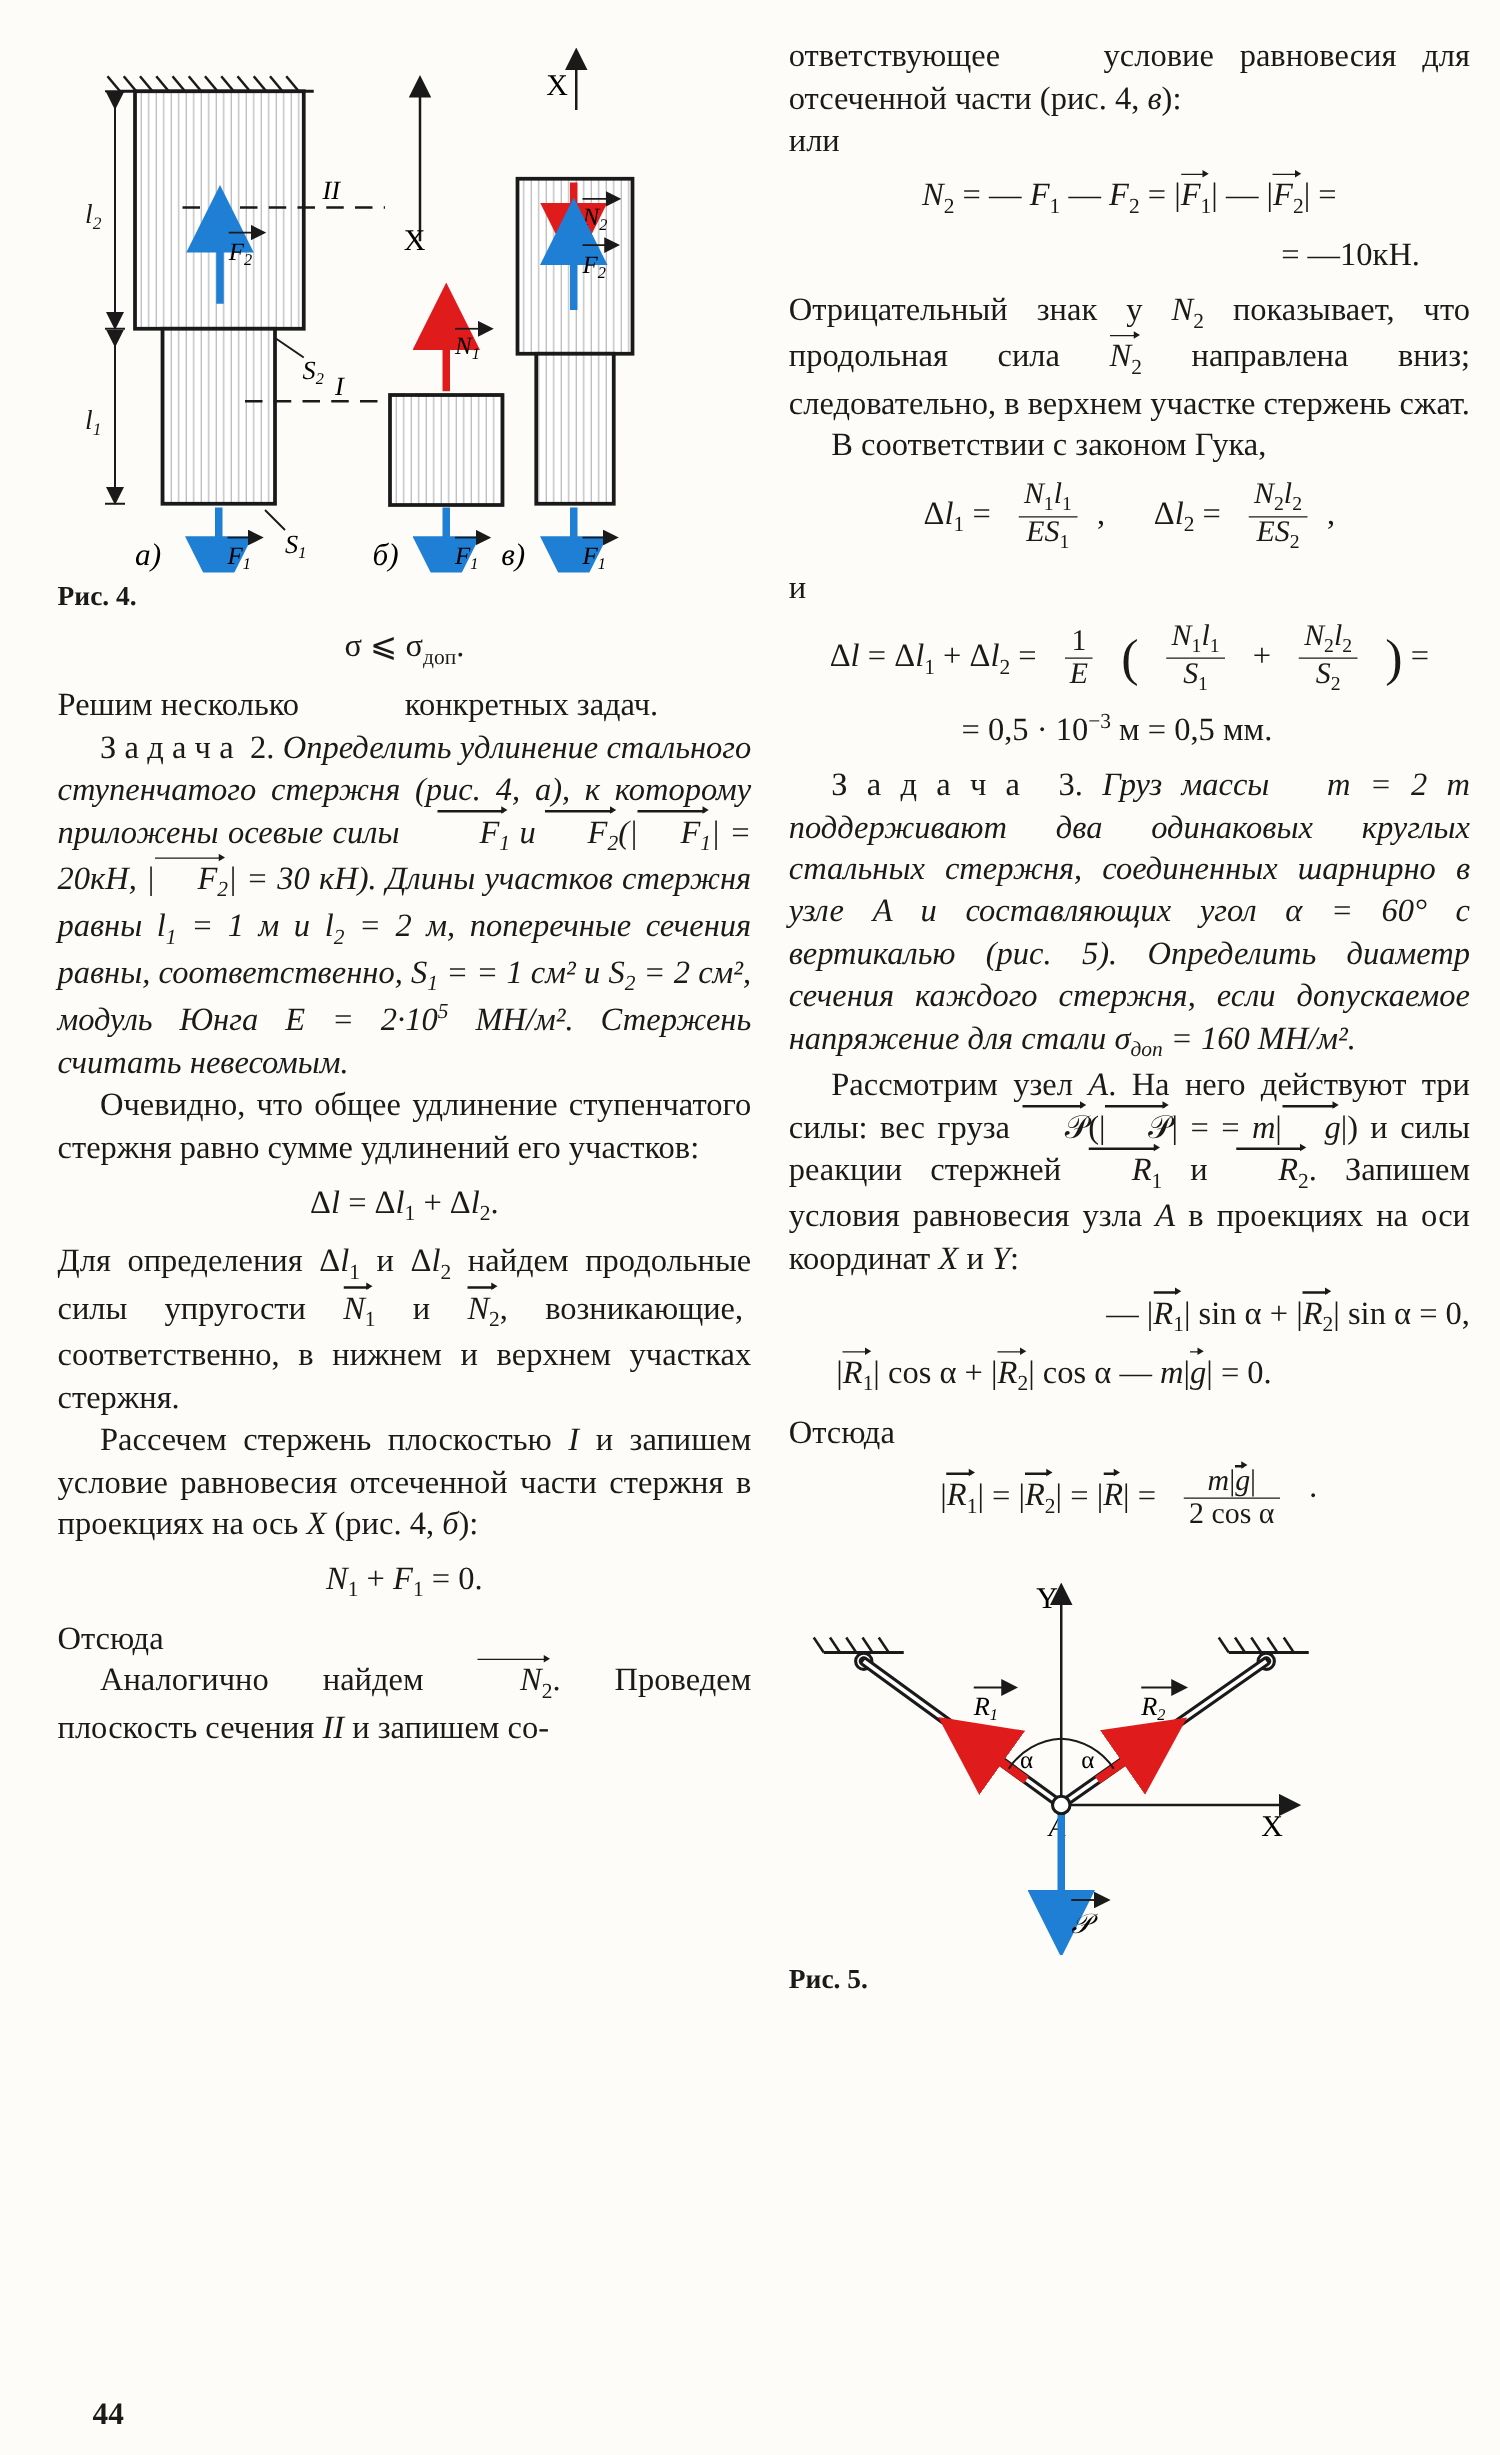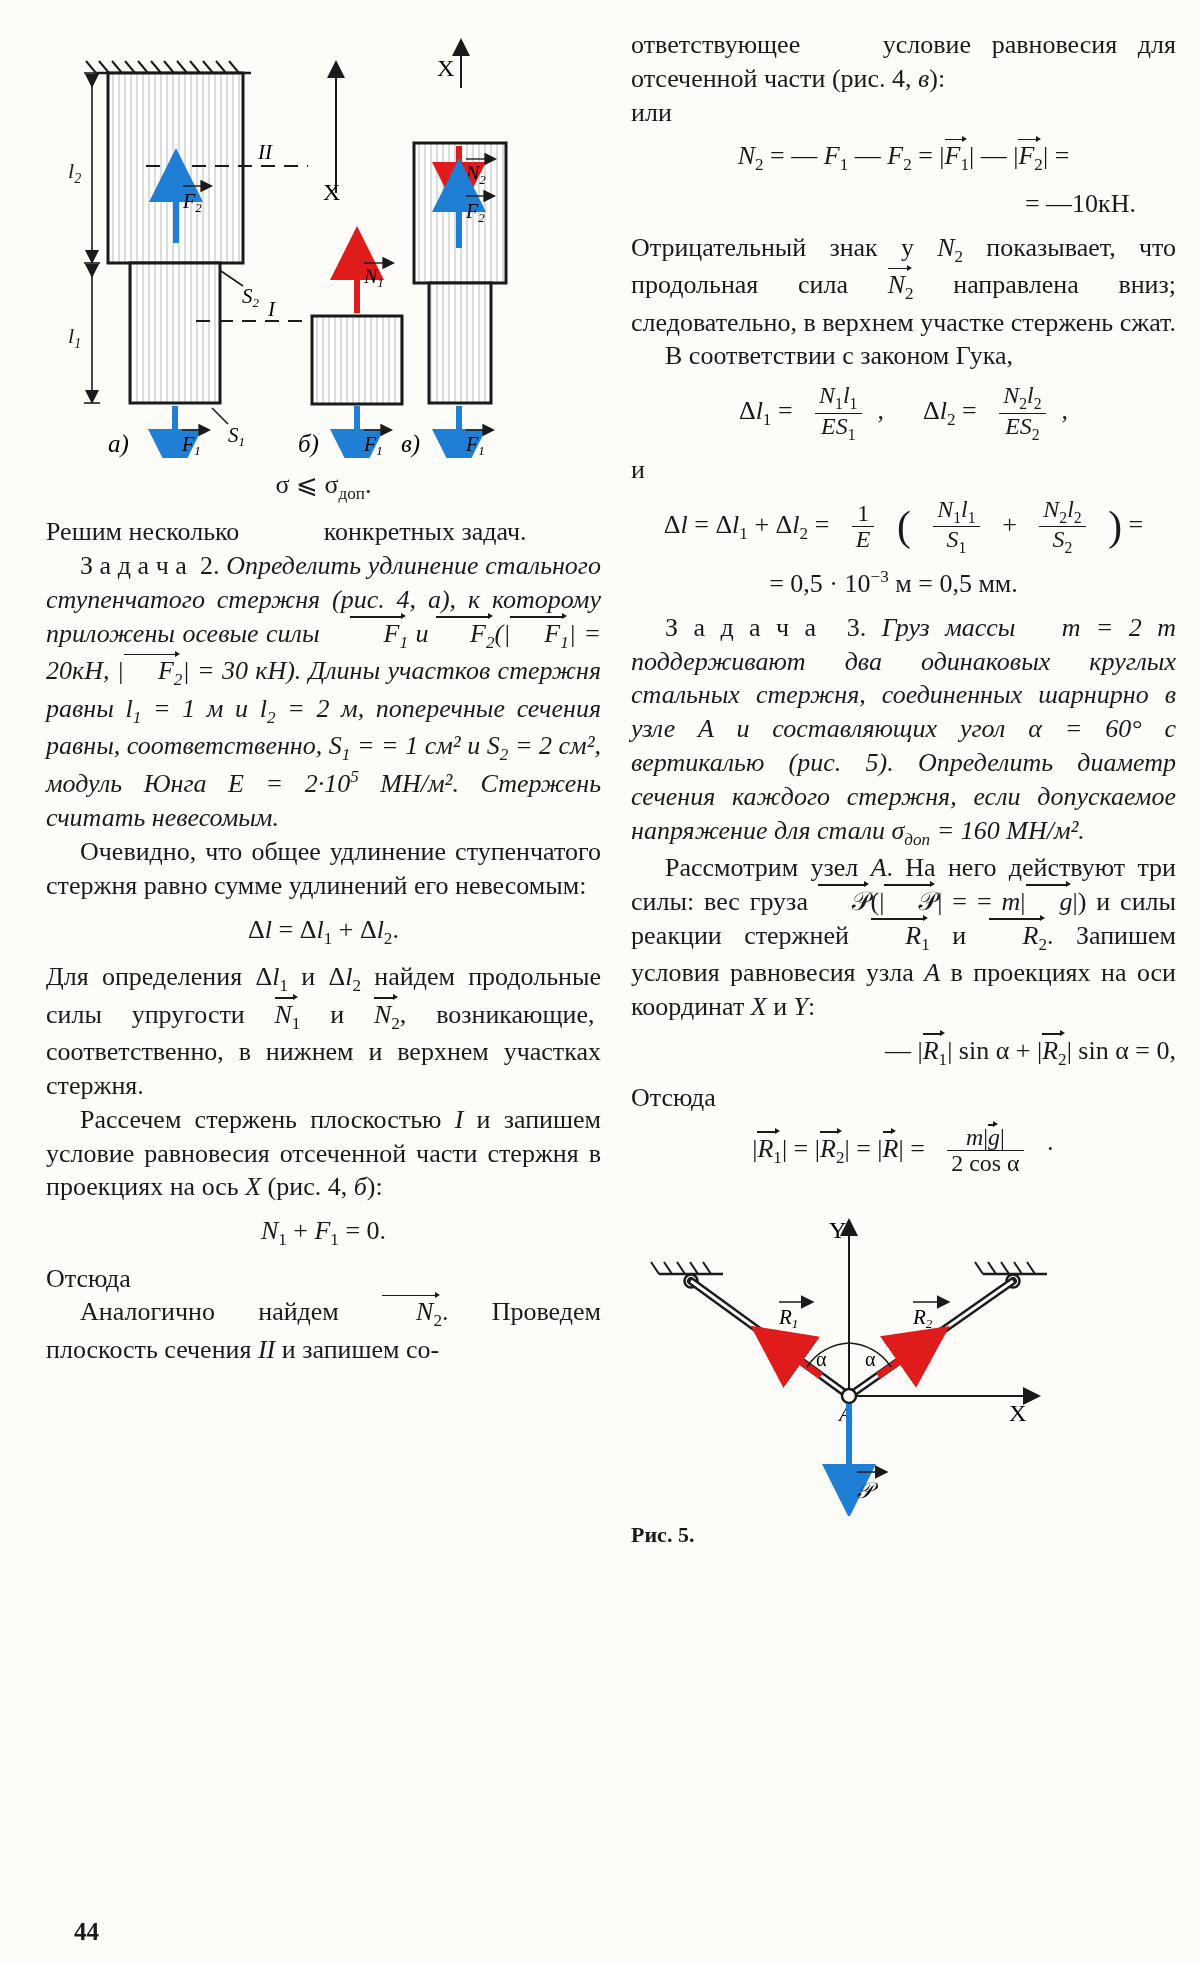--- a/index.html
+++ b/index.html
@@ -195,34 +195,35 @@
           <line x1="413" y1="220" x2="413" y2="160" stroke="#1f7fd4" stroke-width="6" marker-end="url(#arrB)"></line>
           <text x="420" y="190" font-size="20" font-style="italic" font-family="Liberation Serif, serif">F<tspan font-size="13" dy="4">2</tspan></text>
           <line x1="420" y1="168" x2="443" y2="168" stroke="#1a1a1a" stroke-width="1.4" marker-end="url(#arrK)"></line>
 
           <line x1="413" y1="378" x2="413" y2="425" stroke="#1f7fd4" stroke-width="6" marker-end="url(#arrB)"></line>
           <text x="420" y="423" font-size="20" font-style="italic" font-family="Liberation Serif, serif">F<tspan font-size="13" dy="4">1</tspan></text>
           <line x1="420" y1="402" x2="442" y2="402" stroke="#1a1a1a" stroke-width="1.4" marker-end="url(#arrK)"></line>
 
           <text x="355" y="424" font-size="25" font-style="italic" font-family="Liberation Serif, serif">в)</text>
         </svg>
+        <figcaption class="fig-caption">Рис. 4.</figcaption>
       </figure>
 
       <p class="formula">σ ⩽ σ<sub>доп</sub>.</p>
       <p>Решим несколько&nbsp;&nbsp;&nbsp;&nbsp;&nbsp;&nbsp;&nbsp;&nbsp;&nbsp;&nbsp;&nbsp;&nbsp; конкретных задач.</p>
       <p class="ind">
         <span>З а д а ч а&nbsp; 2.</span>
         <span class="ital">
           Определить удлинение стального ступенчатого стержня (рис. 4, а), к которому приложены осевые силы&nbsp;&nbsp;&nbsp;
           <span class="vecwrap">F<sub>1</sub><span class="arr"></span></span> и
           <span class="vecwrap">F<sub>2</sub><span class="arr"></span></span>(|<span class="vecwrap">F<sub>1</sub><span class="arr"></span></span>| = 20кН,
           |<span class="vecwrap">F<sub>2</sub><span class="arr"></span></span>| = 30 кН). Длины участков стержня равны l<sub>1</sub> = 1 м и l<sub>2</sub> = 2 м, поперечные сечения равны, соответственно, S<sub>1</sub> = = 1 см² и S<sub>2</sub> = 2 см², модуль Юнга E = 2·10<sup>5</sup> МН/м². Стержень считать невесомым.
         </span>
       </p>
-      <p class="ind">Очевидно, что общее удлинение ступенчатого стержня равно сумме удлинений его невесомым:</p>
+      <p class="ind">Очевидно, что общее удлинение ступенчатого стержня равно сумме удлинений его участков:</p>
       <p class="formula">Δ<span class="ital">l</span> = Δ<span class="ital">l</span><sub>1</sub> + Δ<span class="ital">l</span><sub>2</sub>.</p>
       <p>
         Для определения Δ<span class="ital">l</span><sub>1</sub> и Δ<span class="ital">l</span><sub>2</sub> найдем продольные силы упругости
         <span class="vecwrap"><span class="ital">N</span><sub>1</sub><span class="arr"></span></span> и
         <span class="vecwrap"><span class="ital">N</span><sub>2</sub><span class="arr"></span></span>, возникающие,&nbsp; соответственно, в нижнем и верхнем участках стержня.
       </p>
       <p class="ind">Рассечем стержень плоскостью <span class="ital">I</span> и запишем условие равновесия отсеченной части стержня в проекциях на ось <span class="ital">X</span> (рис. 4, <span class="ital">б</span>):</p>
       <p class="formula"><span class="ital">N</span><sub>1</sub> + <span class="ital">F</span><sub>1</sub> = 0.</p>
       <p>Отсюда</p>
       <p class="ind">
@@ -265,20 +266,23 @@
         <span>З а д а ч а&nbsp; 3.</span>
         <span class="ital">
           Груз массы&nbsp;&nbsp; m = 2 т поддерживают два одинаковых круглых стальных стержня, соединенных шарнирно в узле A и составляющих угол α = 60° с вертикалью (рис. 5). Определить диаметр сечения каждого стержня, если допускаемое напряжение для стали σ<sub>доп</sub> = 160 МН/м².
         </span>
       </p>
       <p class="ind">
         Рассмотрим узел <span class="ital">A</span>. На него действуют три силы: вес груза <span class="vecwrap">𝒫<span class="arr"></span></span>(|<span class="vecwrap">𝒫<span class="arr"></span></span>| = = <span class="ital">m</span>|<span class="vecwrap"><span class="ital">g</span><span class="arr"></span></span>|) и силы реакции стержней <span class="vecwrap"><span class="ital">R</span><sub>1</sub><span class="arr"></span></span> и <span class="vecwrap"><span class="ital">R</span><sub>2</sub><span class="arr"></span></span>. Запишем условия равновесия узла <span class="ital">A</span> в проекциях на оси координат <span class="ital">X</span> и <span class="ital">Y</span>:
       </p>
       <p class="formula" style="text-align:right;padding-left:18px;">
         — |<span class="vecwrap"><span class="ital">R</span><sub>1</sub><span class="arr"></span></span>| sin α + |<span class="vecwrap"><span class="ital">R</span><sub>2</sub><span class="arr"></span></span>| sin α = 0,
+      </p>
+      <p class="formula" style="text-align:left;padding-left:38px;">
+        |<span class="vecwrap"><span class="ital">R</span><sub>1</sub><span class="arr"></span></span>| cos α + |<span class="vecwrap"><span class="ital">R</span><sub>2</sub><span class="arr"></span></span>| cos α — <span class="ital">m</span>|<span class="vecwrap"><span class="ital">g</span><span class="arr"></span></span>| = 0.
       </p>
       <p>Отсюда</p>
       <p class="formula">
         |<span class="vecwrap"><span class="ital">R</span><sub>1</sub><span class="arr"></span></span>| = |<span class="vecwrap"><span class="ital">R</span><sub>2</sub><span class="arr"></span></span>| = |<span class="vecwrap"><span class="ital">R</span><span class="arr"></span></span>| =
         <span class="frac"><span class="num"><span class="ital">m</span>|<span class="vecwrap"><span class="ital">g</span><span class="arr"></span></span>|</span><span class="den">2 cos α</span></span> ·
       </p>
 
       <figure style="margin-top:40px;">
         <svg width="545" height="300" viewBox="0 0 545 300">
           <defs>

